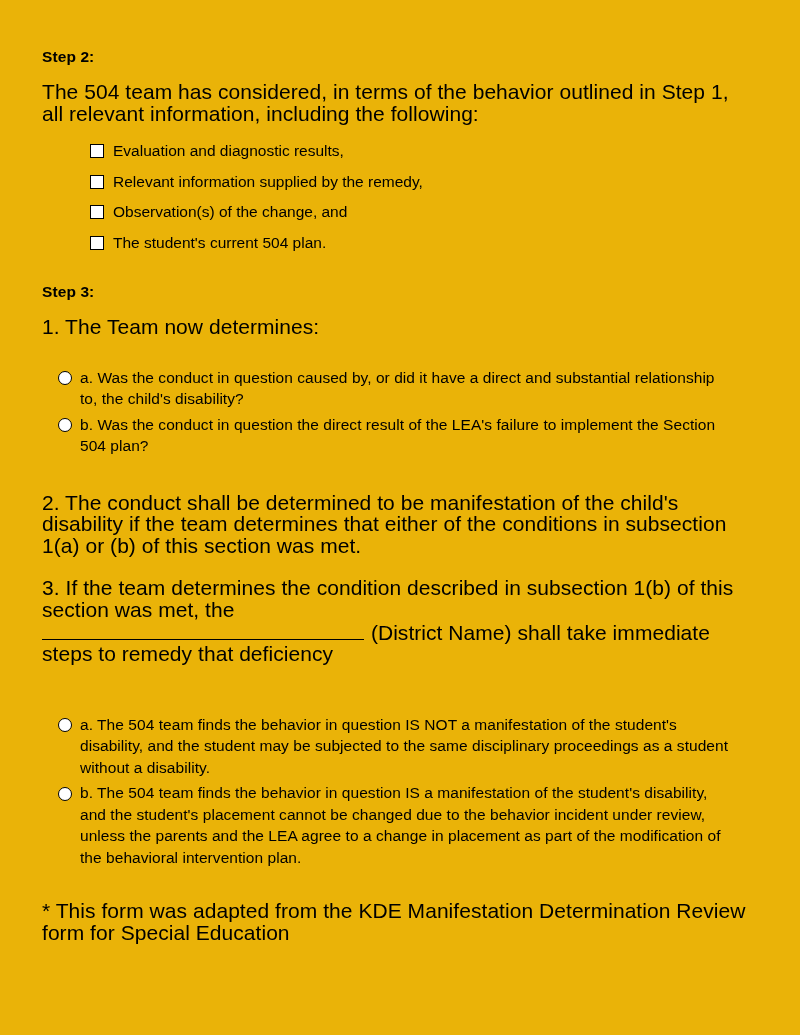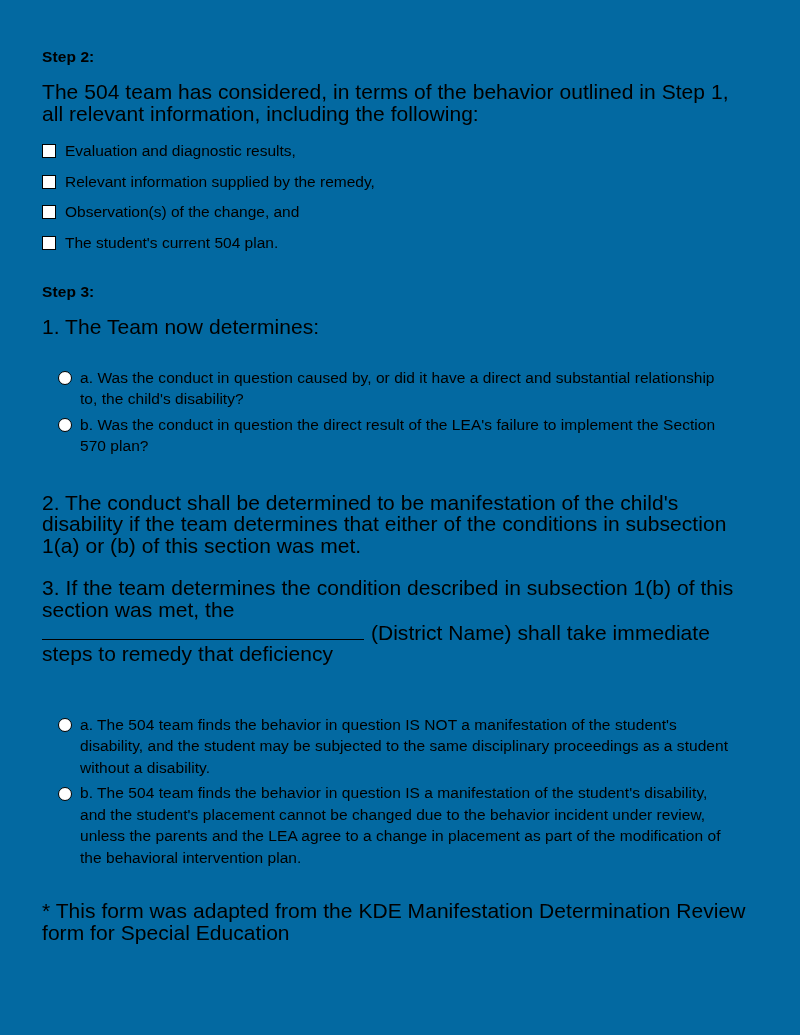--- a/index.html
+++ b/index.html
@@ -11,21 +11,21 @@
     width: 800px;
     height: 1035px;
     font-family: "Liberation Sans", sans-serif;
     color: #000000;
     -webkit-font-smoothing: antialiased;
   }
   .page {
     position: relative;
     width: 800px;
     height: 1035px;
-    background: #0369a1;
+    background: #eab308;
     box-sizing: border-box;
     padding: 46px 48px 4px 42px;
   }
   .doc {
     width: 710px;
   }
   .step-heading {
     font-size: 15.5px;
     font-weight: bold;
     line-height: 21px;
@@ -48,20 +48,21 @@
   
   .check-list {
     margin: 0;
     padding: 0;
     list-style: none;
   }
   .check-row {
     display: flex;
     align-items: flex-start;
     margin-bottom: 9.5px;
+    margin-left: 48px;
   }
   .checkbox-glyph {
     flex: 0 0 auto;
     width: 12px;
     height: 12px;
     border: 1.6px solid #000000;
     background: #ffffff;
     margin-top: 4px;
     margin-right: 9px;
     box-sizing: content-box;
@@ -152,21 +153,21 @@
 
     <div class="gap-sm"></div>
 
     <ul class="radio-list">
       <li class="radio-row">
         <span class="radio-glyph"></span>
         <span class="radio-label">a. Was the conduct in question caused by, or did it have a direct and substantial relationship to, the child's disability?</span>
       </li>
       <li class="radio-row">
         <span class="radio-glyph"></span>
-        <span class="radio-label">b. Was the conduct in question the direct result of the LEA's failure to implement the Section 570 plan?</span>
+        <span class="radio-label">b. Was the conduct in question the direct result of the LEA's failure to implement the Section 504 plan?</span>
       </li>
     </ul>
 
     <div class="gap-lg"></div>
 
     <p class="para">2. The conduct shall be determined to be manifestation of the child's disability if the team determines that either of the conditions in subsection 1(a) or (b) of this section was met.</p>
 
     <div class="gap-xl"></div>
 
     <p class="para"><span>3. If the team determines the condition described in subsection 1(b) of this section was met, the</span><br><span class="blank-line"></span><span> (District Name) shall take immediate steps to remedy that deficiency</span></p>

